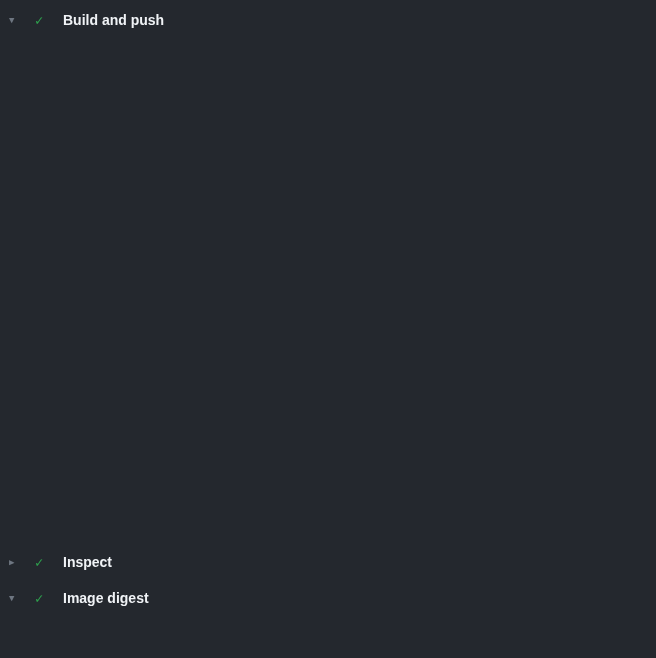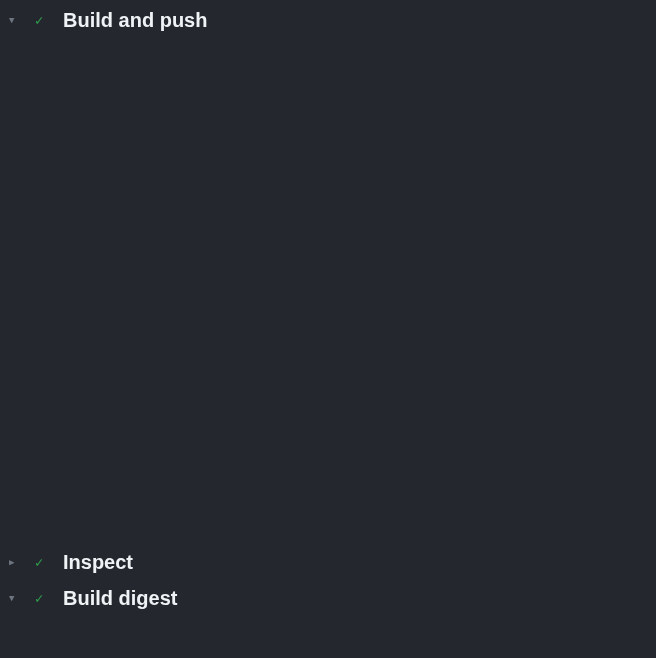--- a/index.html
+++ b/index.html
@@ -30,21 +30,21 @@
   .check {
     width: 28px;
     color: #2ea04d;
     font-size: 14px;
     font-weight: bold;
     line-height: 28px;
   }
   .section-title {
     color: #f0f3f6;
     font-family: "Liberation Sans", "DejaVu Sans", sans-serif;
-    font-size: 20px;
+    font-size: 14px;
     font-weight: 700;
   }
   .log-lines {
     margin: 4px 0 6px 0;
   }
   .log-line {
     height: 18px;
     line-height: 18px;
     white-space: pre;
     overflow: hidden;
@@ -219,21 +219,21 @@
       <span class="check">✓</span>
       <span class="section-title">Inspect</span>
     </div>
 
   </div>
 
   <div class="section sec-gap">
     <div class="section-header">
       <span class="chevron">▼</span>
       <span class="check">✓</span>
-      <span class="section-title">Build digest</span>
+      <span class="section-title">Image digest</span>
     </div>
     <div class="log-lines">
   <div class="log-line">
     
     
   </div>
 
   <div class="log-line">
     
     

